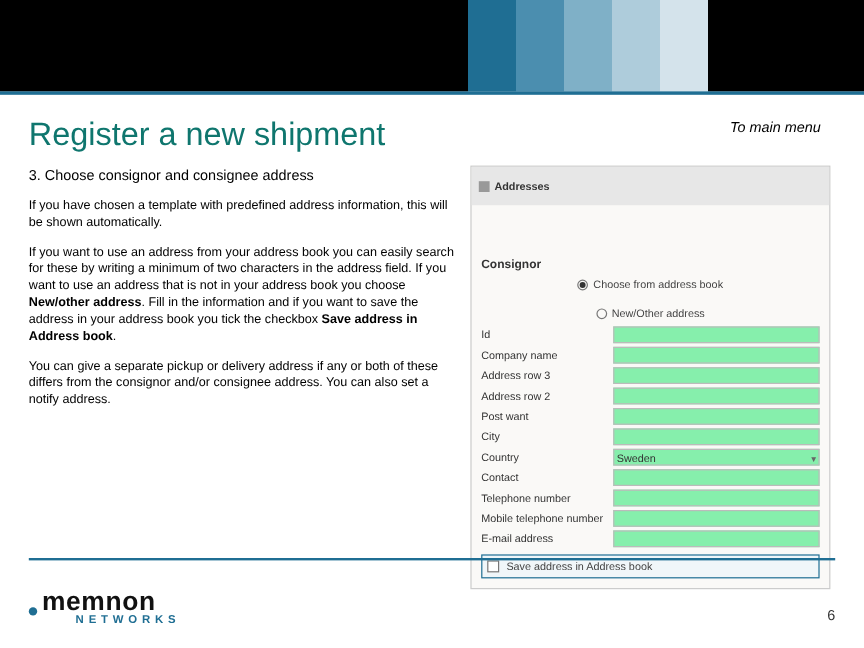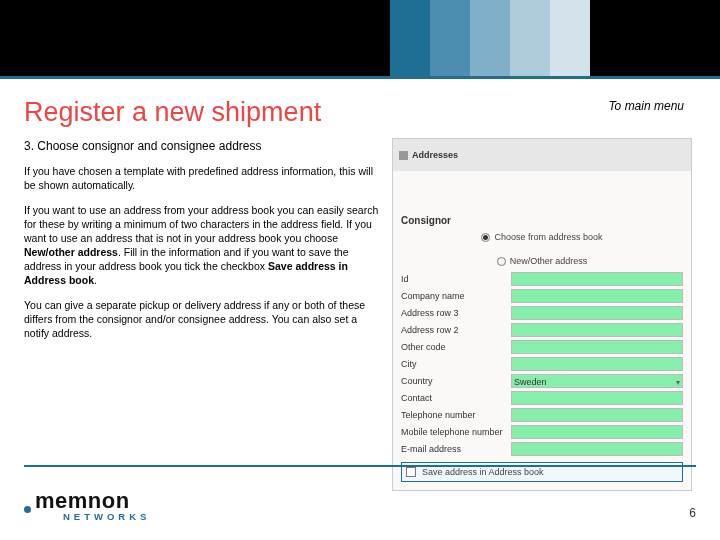--- a/index.html
+++ b/index.html
@@ -12,21 +12,21 @@
   .logo-strip div { flex: 1; }
   .c1 { background: #1F6E93; }
   .c2 { background: #4B8EAF; }
   .c3 { background: #7FB0C7; }
   .c4 { background: #AECCDB; }
   .c5 { background: #D4E3EB; }
   .topbar .black2 { width: 130px; background: #000; }
   .thin-line { height: 3px; background: #1F6E93; width: 100%; }
 
   .header-row { display: flex; justify-content: space-between; align-items: flex-start; padding: 18px 36px 10px 24px; }
-  .title { font-size: 27px; font-weight: 400; color: #ef4444; }
+  .title { font-size: 27px; font-weight: 400; color: #0f766e; }
   .mainmenu { font-size: 12px; font-style: italic; text-align: right; padding-top: 2px; }
 
   .body-row { display: flex; padding: 0 20px 0 24px; gap: 8px; }
   .left-col { width: 360px; font-size: 10.5px; line-height: 1.35; }
   .left-col .step { font-size: 12px; margin-bottom: 10px; }
   .left-col p { margin-bottom: 10px; }
 
   .right-col { width: 300px; }
   .form-mock { border: 1px solid #ccc; background: #faf9f7; font-size: 9px; color: #444; }
   .form-head { background: #e7e7e7; padding: 11px 6px; font-weight: bold; color: #333; display:flex; align-items:center; gap:4px;}
@@ -116,21 +116,21 @@
             </div>
           <div class="field-row">
               <div class="field-label">Address row 3</div>
               <div class="field-input"></div>
             </div>
           <div class="field-row">
               <div class="field-label">Address row 2</div>
               <div class="field-input"></div>
             </div>
           <div class="field-row">
-              <div class="field-label">Other code</div>
+              <div class="field-label">Post want</div>
               <div class="field-input"></div>
             </div>
           <div class="field-row">
               <div class="field-label">City</div>
               <div class="field-input"></div>
             </div>
           <div class="field-row">
               <div class="field-label">Country</div>
               <div class="field-input wide"><span>Sweden</span><span class="caret">▾</span></div>
             </div>

